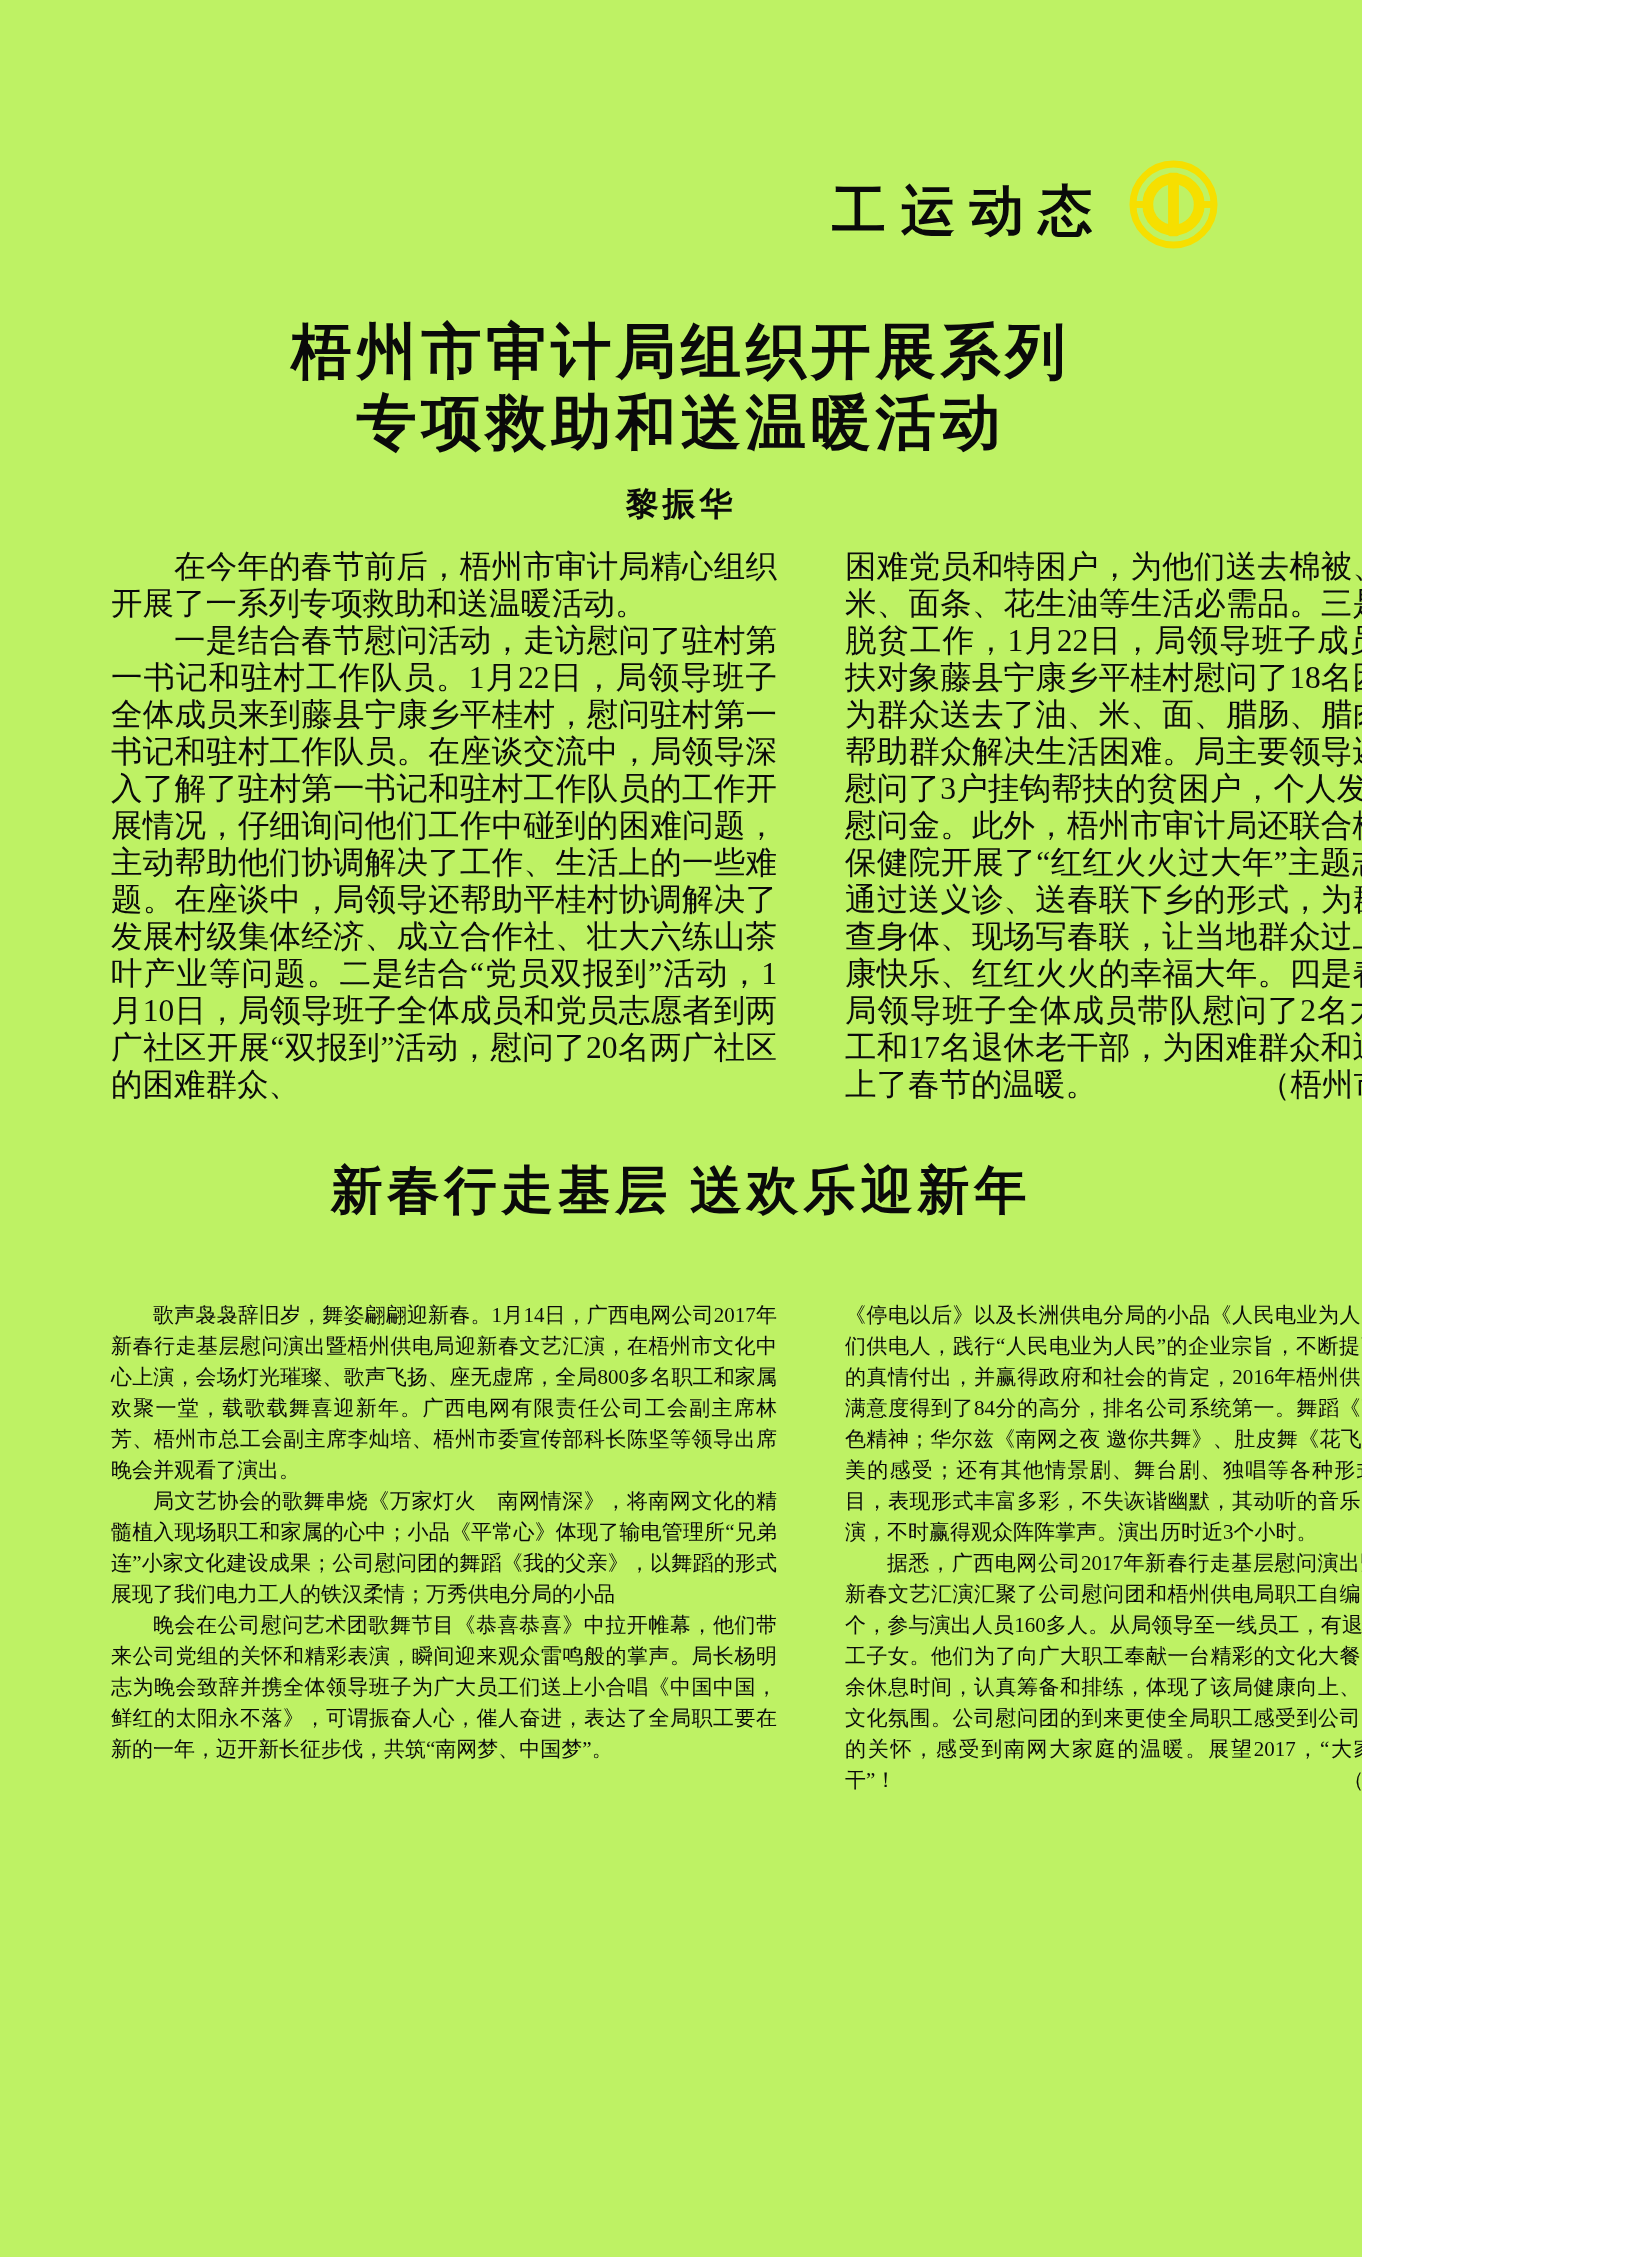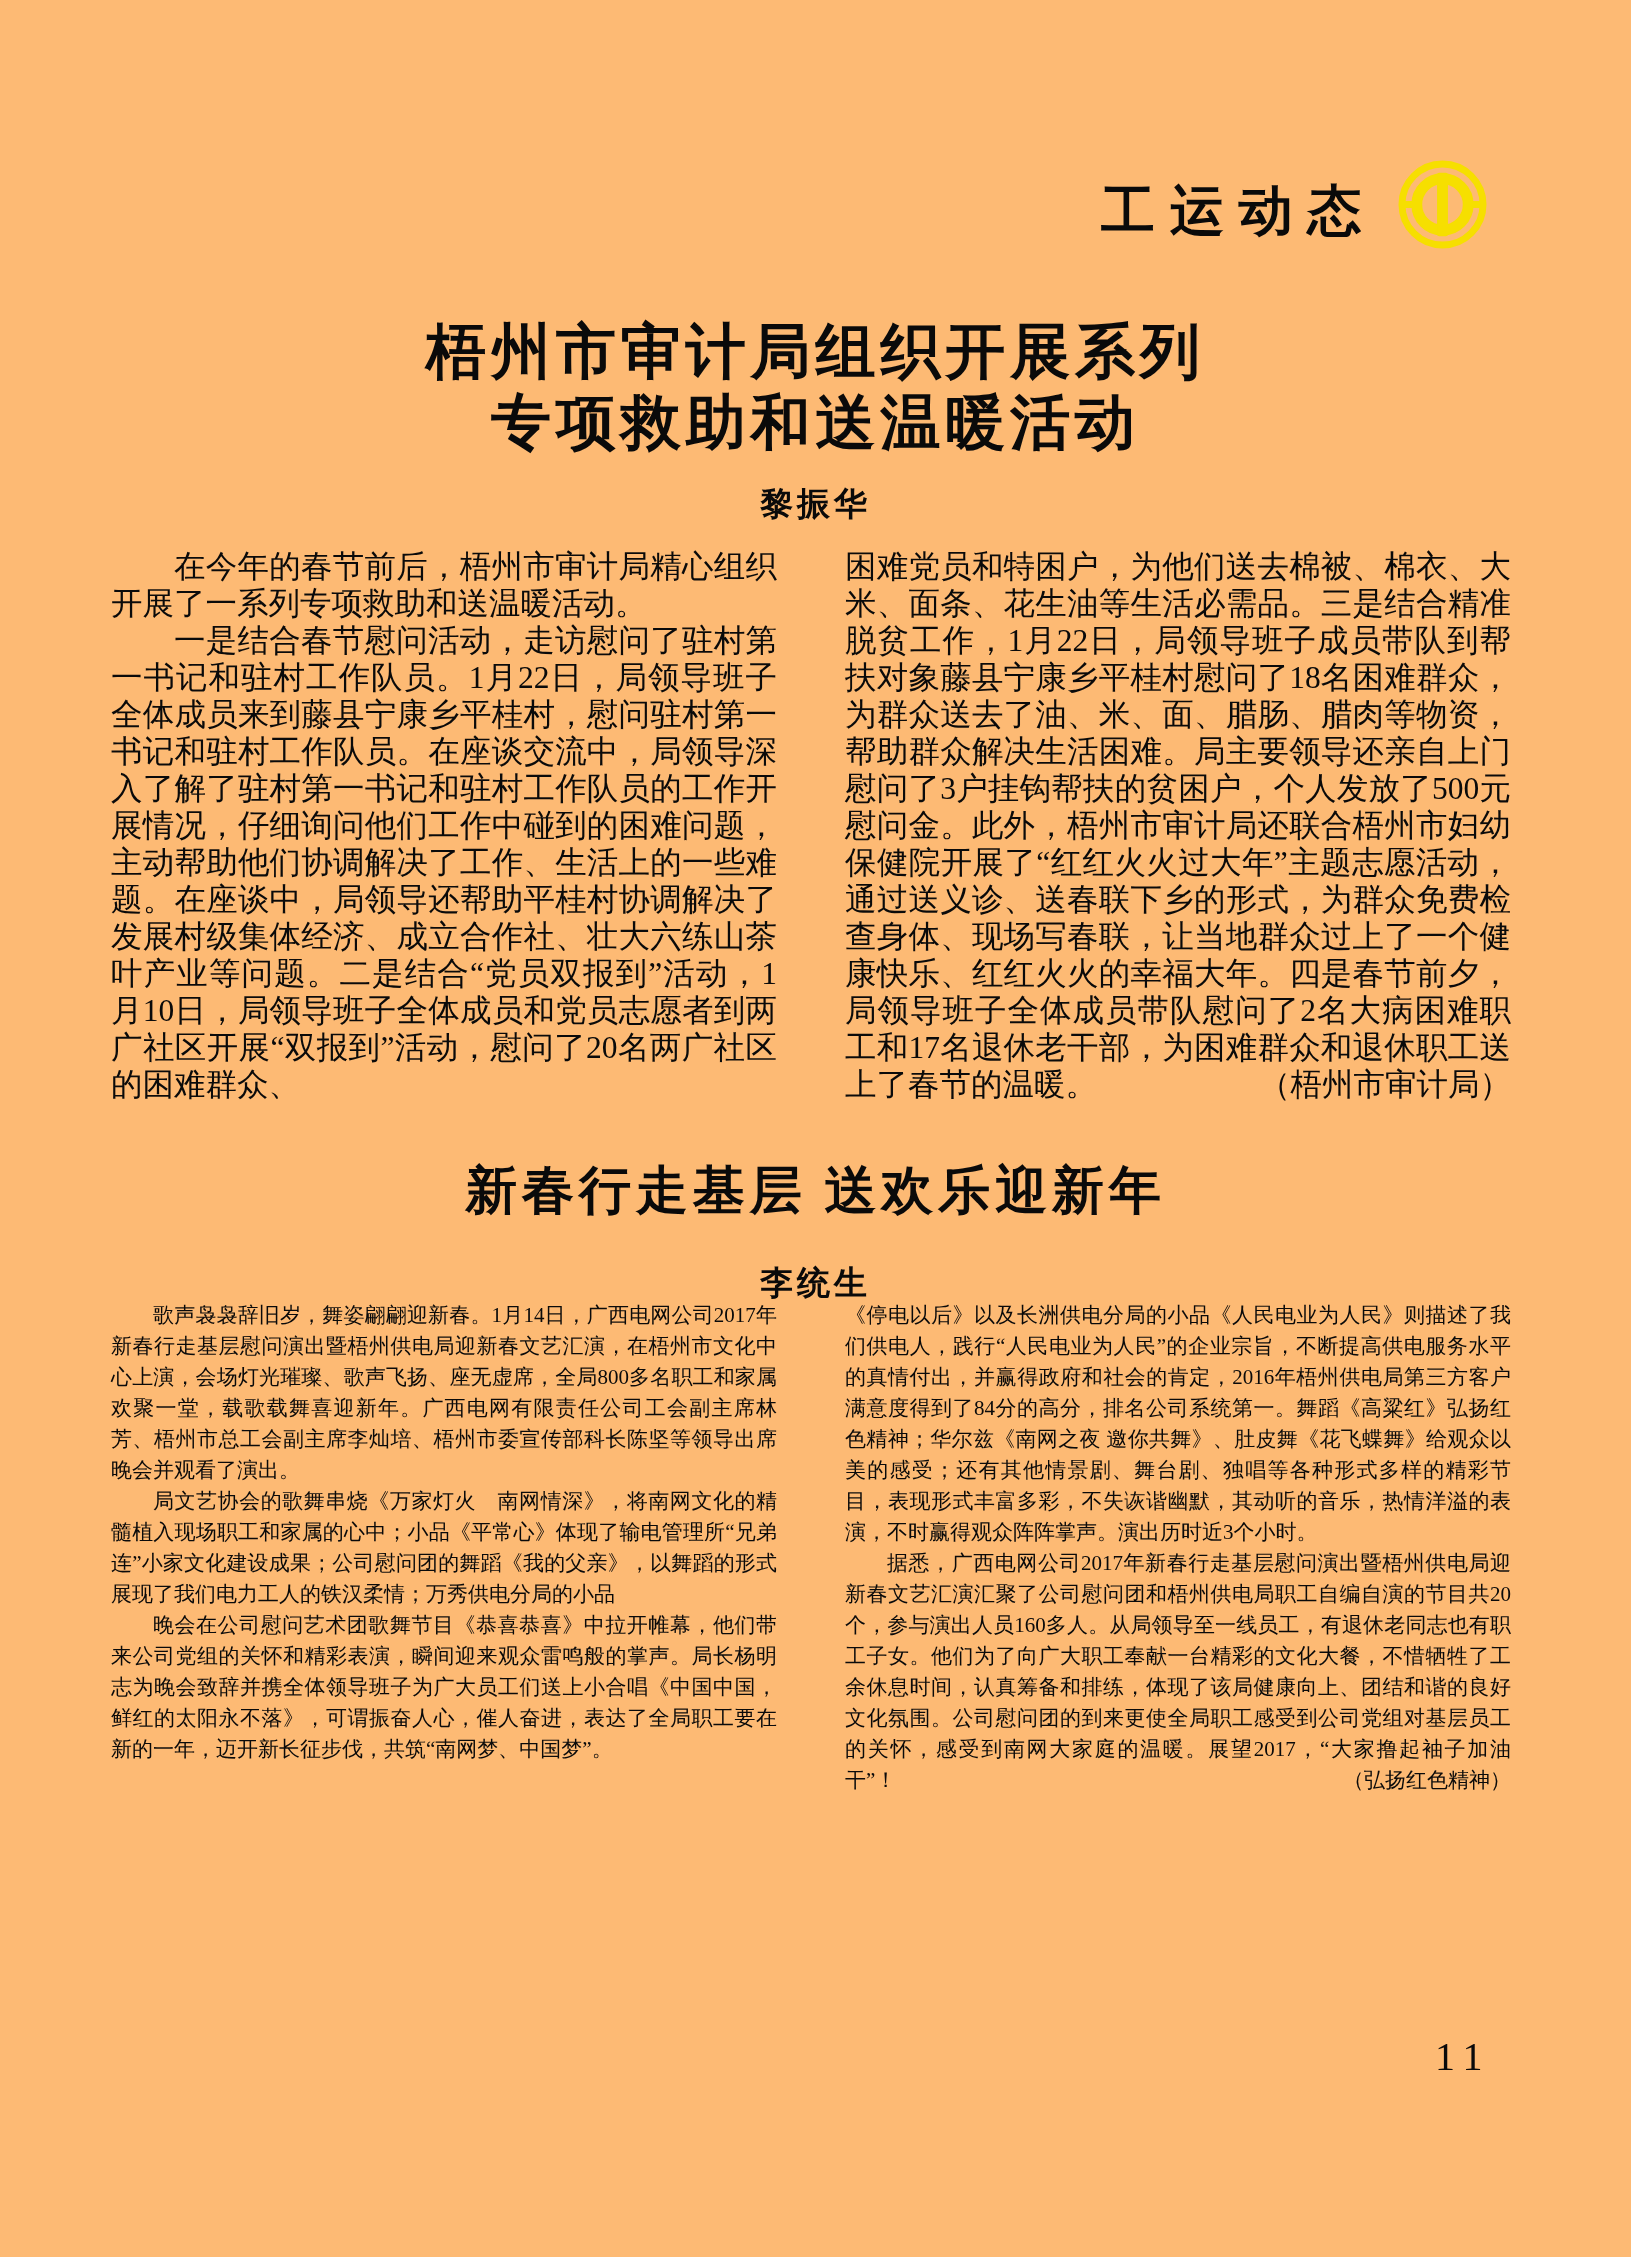--- a/index.html
+++ b/index.html
@@ -1,20 +1,20 @@
 <!DOCTYPE html>
 <html lang="zh"><head>
 <meta charset="utf-8">
 <style>
   html, body { margin: 0; padding: 0; background: #ffffff; }
   .page {
     position: relative;
-    width: 1631px;
+    width: 1362px;
     height: 2258px;
-    background: #fdba74;
+    background: #bef264;
     color: #0a0a0a;
     font-family: "Liberation Serif", "DejaVu Serif", serif;
     overflow: hidden;
   }
 
   
   .masthead {
     position: absolute;
     top: 160px;
     right: 144px;
@@ -112,21 +112,20 @@
       <p class="para">
         <span>困难党员和特困户，为他们送去棉被、棉衣、大米、面条、花生油等生活必需品。三是结合精准脱贫工作，1月22日，局领导班子成员带队到帮扶对象藤县宁康乡平桂村慰问了18名困难群众，为群众送去了油、米、面、腊肠、腊肉等物资，帮助群众解决生活困难。局主要领导还亲自上门慰问了3户挂钩帮扶的贫困户，个人发放了500元慰问金。此外，梧州市审计局还联合梧州市妇幼保健院开展了“红红火火过大年”主题志愿活动，通过送义诊、送春联下乡的形式，为群众免费检查身体、现场写春联，让当地群众过上了一个健康快乐、红红火火的幸福大年。四是春节前夕，局领导班子全体成员带队慰问了2名大病困难职工和17名退休老干部，为困难群众和退休职工送上了春节的温暖。</span>
         <span class="attribution">（梧州市审计局）</span>
       </p>
     </div>
   </div>
 
   <div class="article-title" id="title-2">
     <div>新春行走基层 送欢乐迎新年</div>
   </div>
-  <div class="byline" id="byline-2">李统生</div>
 
   <div class="article-body" id="body-2">
     <div class="col">
       <p class="para ind">歌声袅袅辞旧岁，舞姿翩翩迎新春。1月14日，广西电网公司2017年新春行走基层慰问演出暨梧州供电局迎新春文艺汇演，在梧州市文化中心上演，会场灯光璀璨、歌声飞扬、座无虚席，全局800多名职工和家属欢聚一堂，载歌载舞喜迎新年。广西电网有限责任公司工会副主席林芳、梧州市总工会副主席李灿培、梧州市委宣传部科长陈坚等领导出席晚会并观看了演出。</p>
       <p class="para ind">局文艺协会的歌舞串烧《万家灯火　南网情深》，将南网文化的精髓植入现场职工和家属的心中；小品《平常心》体现了输电管理所“兄弟连”小家文化建设成果；公司慰问团的舞蹈《我的父亲》，以舞蹈的形式展现了我们电力工人的铁汉柔情；万秀供电分局的小品</p>
       <p class="para ind">晚会在公司慰问艺术团歌舞节目《恭喜恭喜》中拉开帷幕，他们带来公司党组的关怀和精彩表演，瞬间迎来观众雷鸣般的掌声。局长杨明志为晚会致辞并携全体领导班子为广大员工们送上小合唱《中国中国，鲜红的太阳永不落》，可谓振奋人心，催人奋进，表达了全局职工要在新的一年，迈开新长征步伐，共筑“南网梦、中国梦”。</p>
     </div>
     <div class="col">
       <p class="para">《停电以后》以及长洲供电分局的小品《人民电业为人民》则描述了我们供电人，践行“人民电业为人民”的企业宗旨，不断提高供电服务水平的真情付出，并赢得政府和社会的肯定，2016年梧州供电局第三方客户满意度得到了84分的高分，排名公司系统第一。舞蹈《高粱红》弘扬红色精神；华尔兹《南网之夜 邀你共舞》、肚皮舞《花飞蝶舞》给观众以美的感受；还有其他情景剧、舞台剧、独唱等各种形式多样的精彩节目，表现形式丰富多彩，不失诙谐幽默，其动听的音乐，热情洋溢的表演，不时赢得观众阵阵掌声。演出历时近3个小时。</p>
       <p class="para ind">

